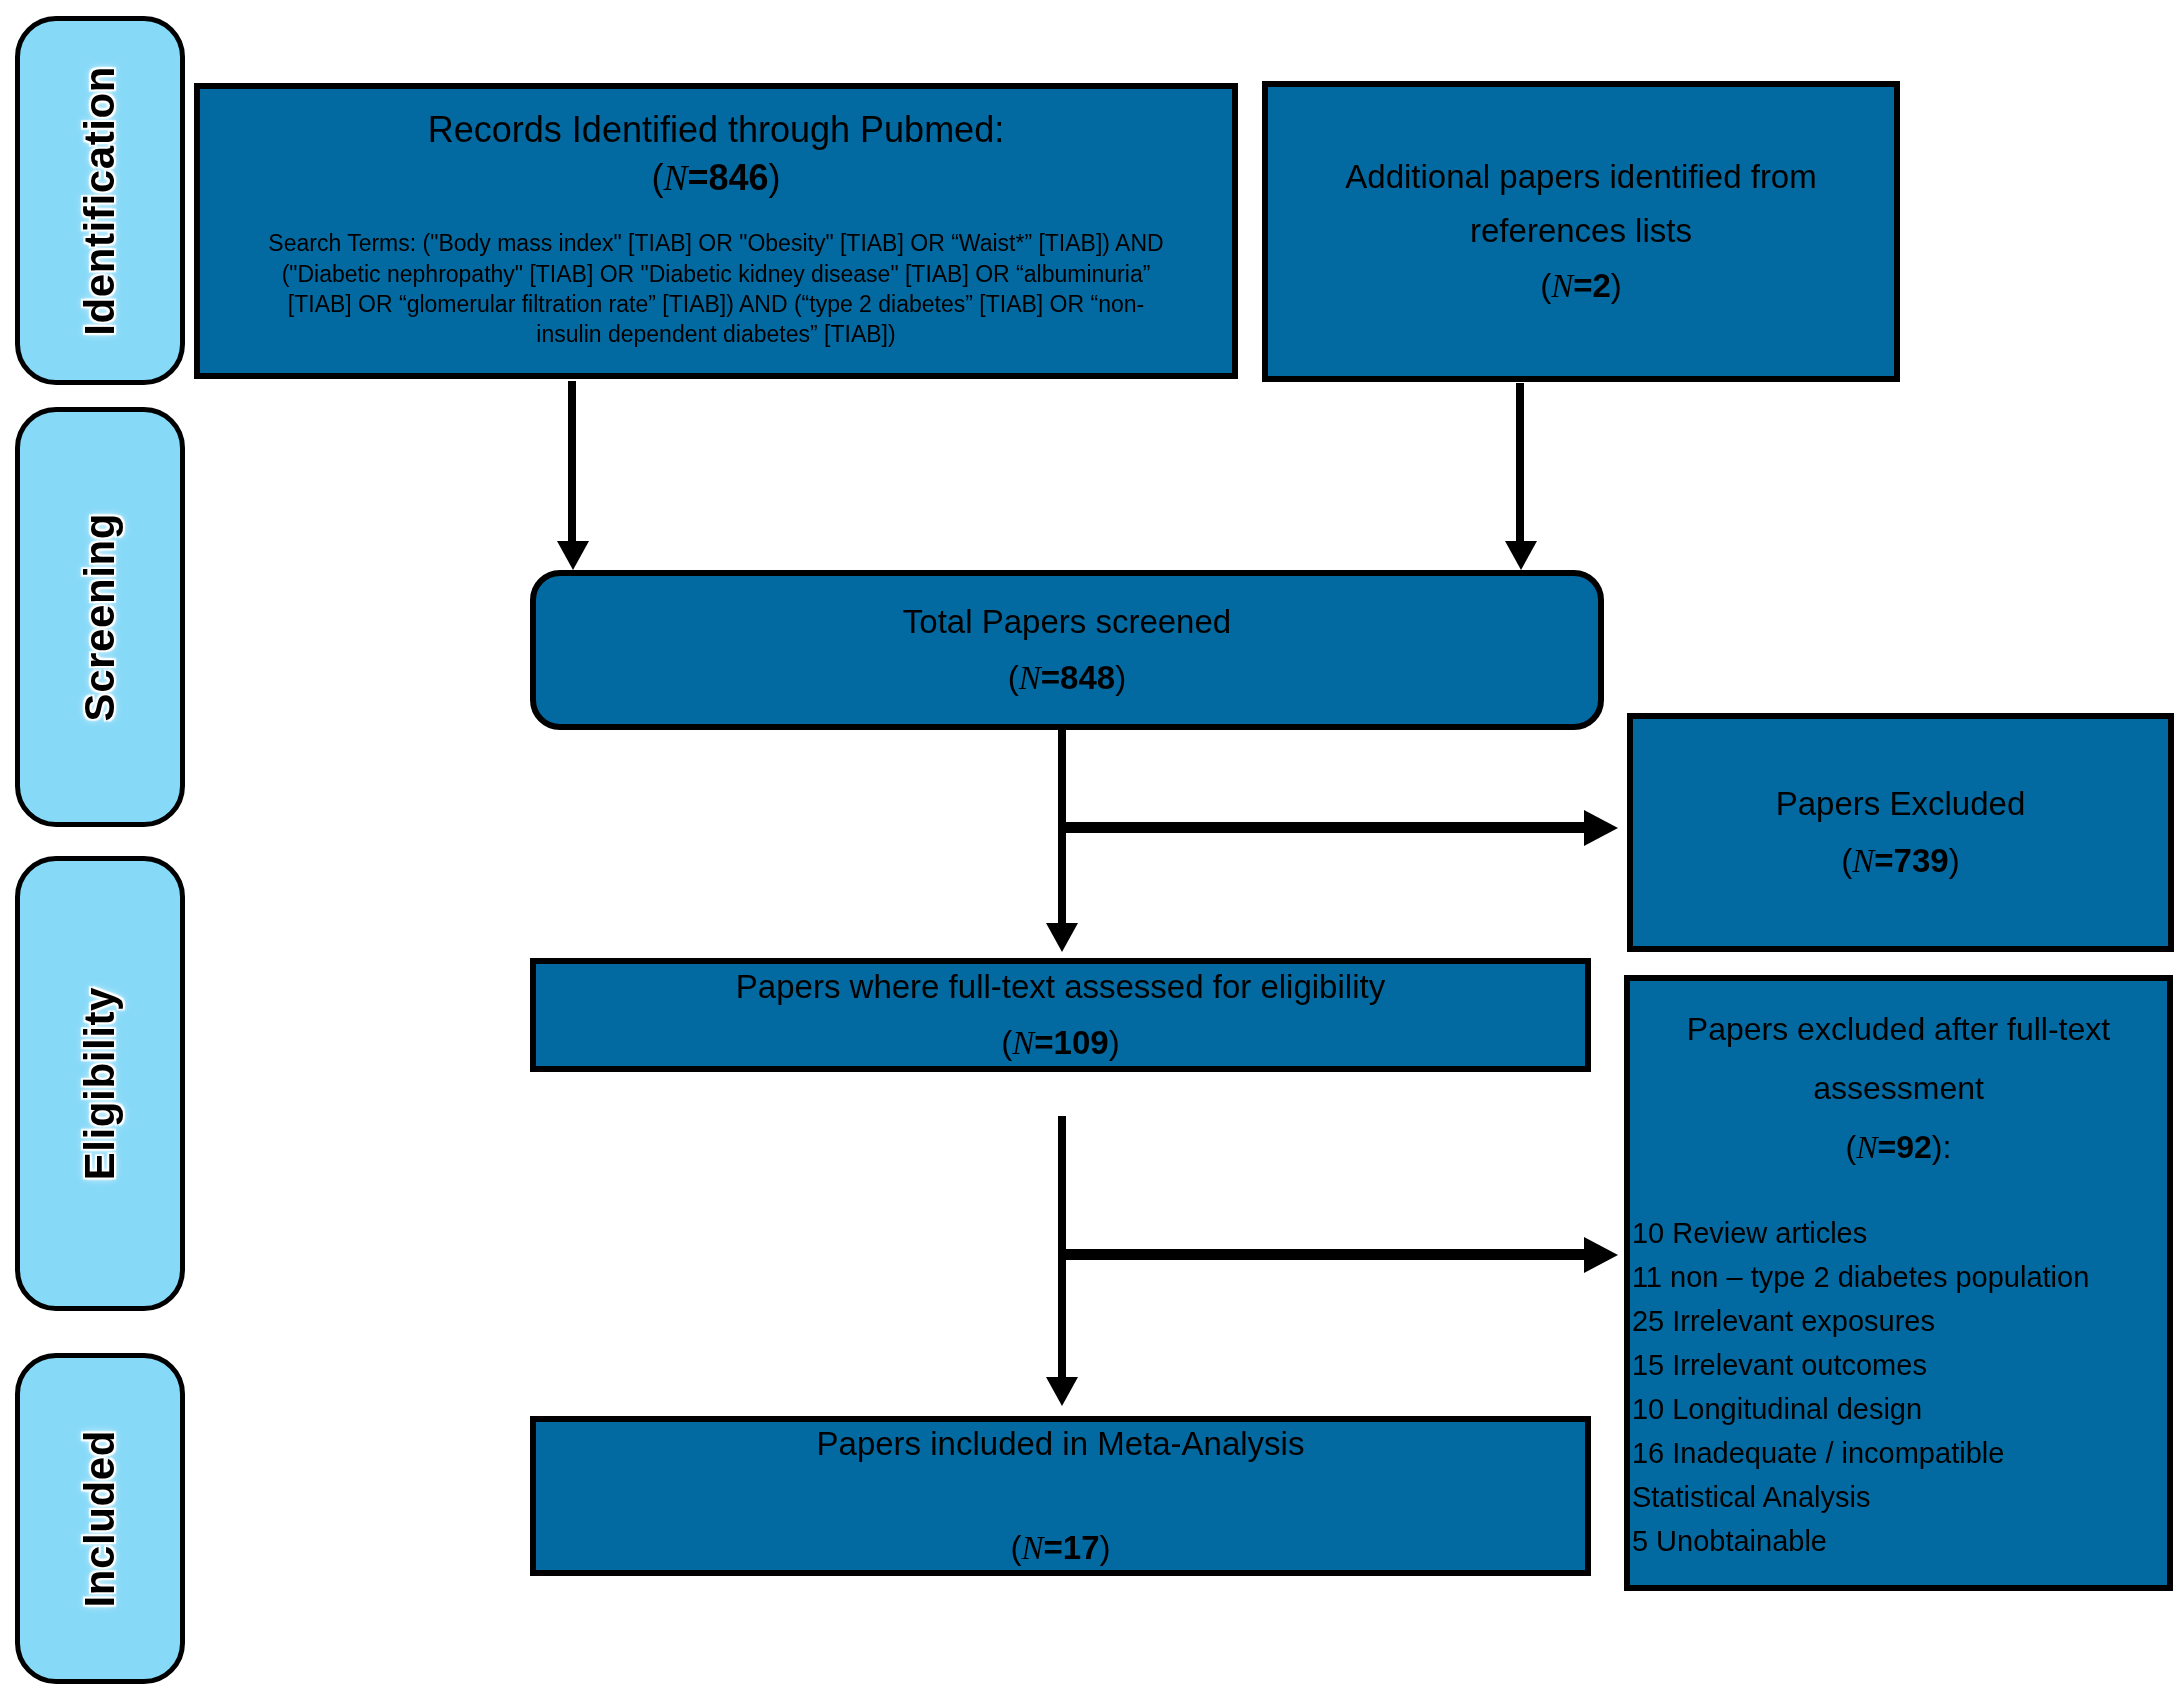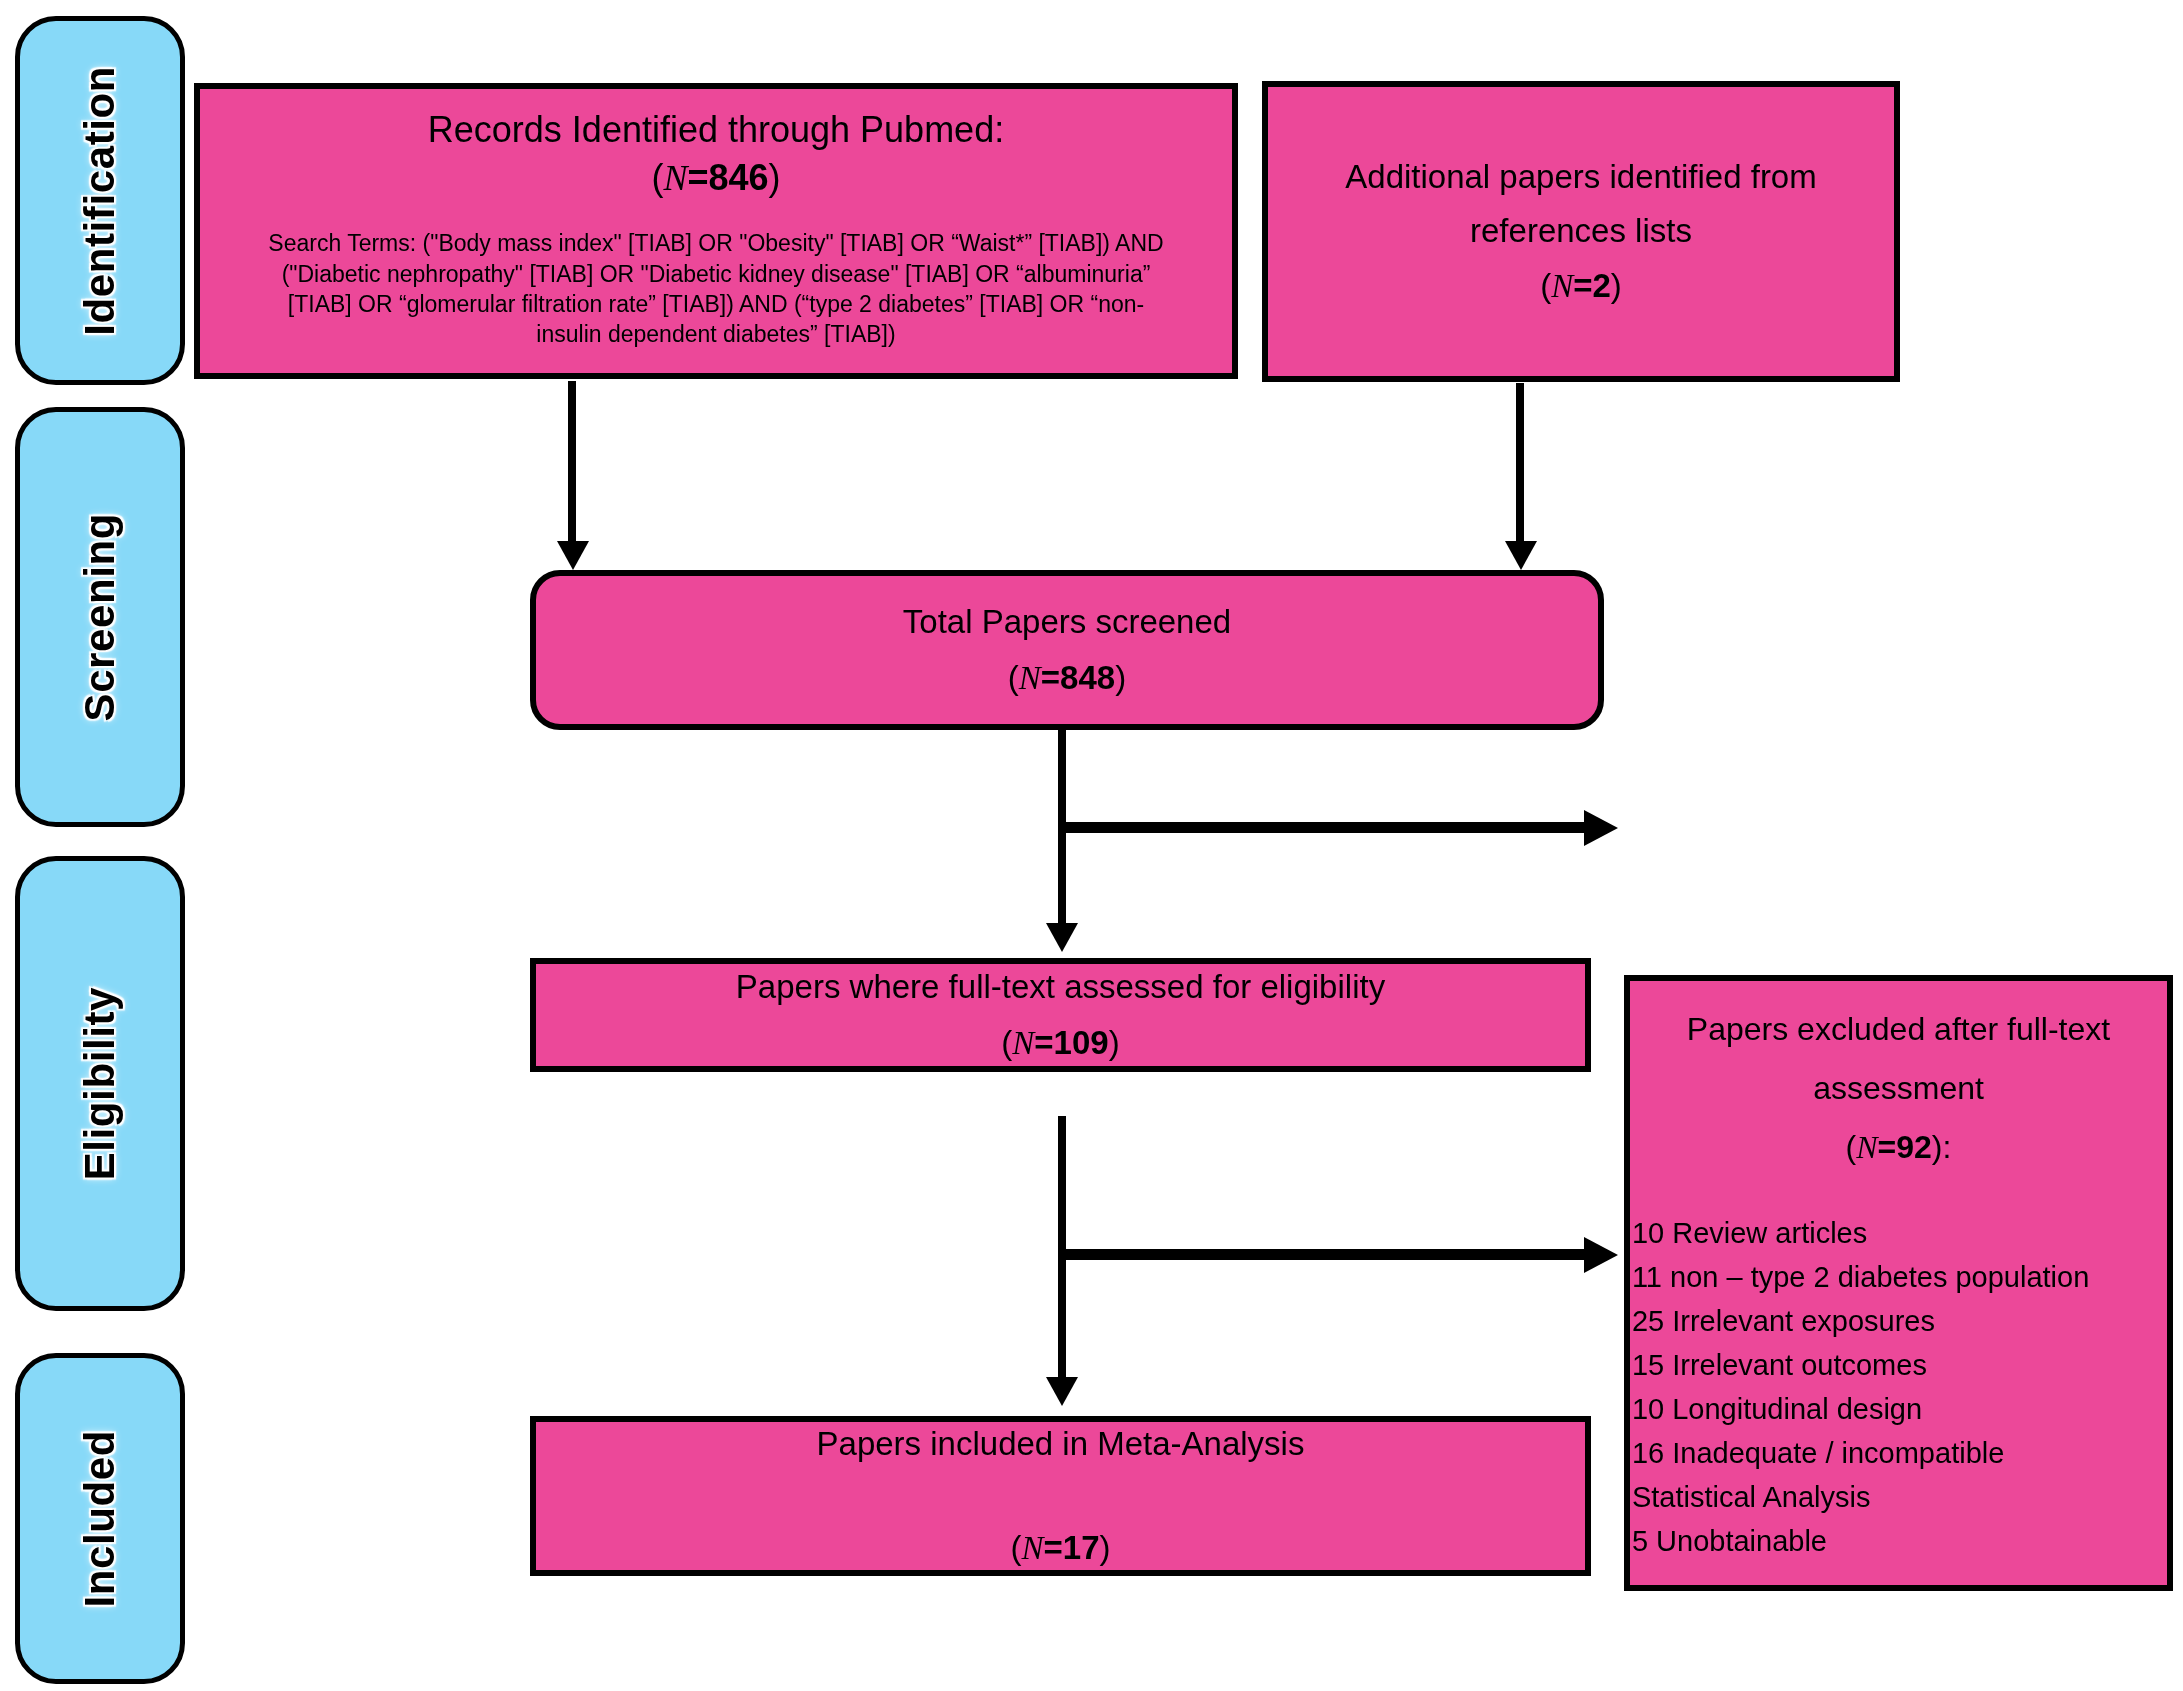--- a/index.html
+++ b/index.html
@@ -41,21 +41,21 @@
     white-space:nowrap;
   }
   #stage-identification{top:16px;height:369px;}
   #stage-screening{top:407px;height:420px;}
   #stage-eligibility{top:856px;height:455px;}
   #stage-included{top:1353px;height:331px;}
 
   
   .bx{
     position:absolute;
-    background:#ec4899;
+    background:#0369a1;
     border:6.4px solid #000;
     box-sizing:border-box;
     display:flex;
     flex-direction:column;
     align-items:center;
     justify-content:center;
     text-align:center;
   }
   #box-records{left:194px;top:83px;width:1044px;height:296px;justify-content:flex-start;padding-top:16.5px;}
   #box-additional{left:1262px;top:81px;width:638px;height:301px;align-items:center;}
@@ -138,20 +138,26 @@
     </div>
   </div>
 
   <div class="bx" id="box-screened">
     <div class="t-md">Total Papers screened</div>
     <div class="t-md nline">
       <span>(</span><span class="ni">N</span><span class="nv">=848</span><span>)</span>
     </div>
   </div>
 
+  <div class="bx" id="box-excluded">
+    <div class="t-md">Papers Excluded</div>
+    <div class="t-md nline">
+      <span>(</span><span class="ni">N</span><span class="nv">=739</span><span>)</span>
+    </div>
+  </div>
 
   <div class="bx" id="box-fulltext">
     <div class="t-md">Papers where full-text assessed for eligibility</div>
     <div class="t-md nline">
       <span>(</span><span class="ni">N</span><span class="nv">=109</span><span>)</span>
     </div>
   </div>
 
   <div class="bx" id="box-after-fulltext">
     <div class="t-ftitle">Papers excluded after full-text</div>

